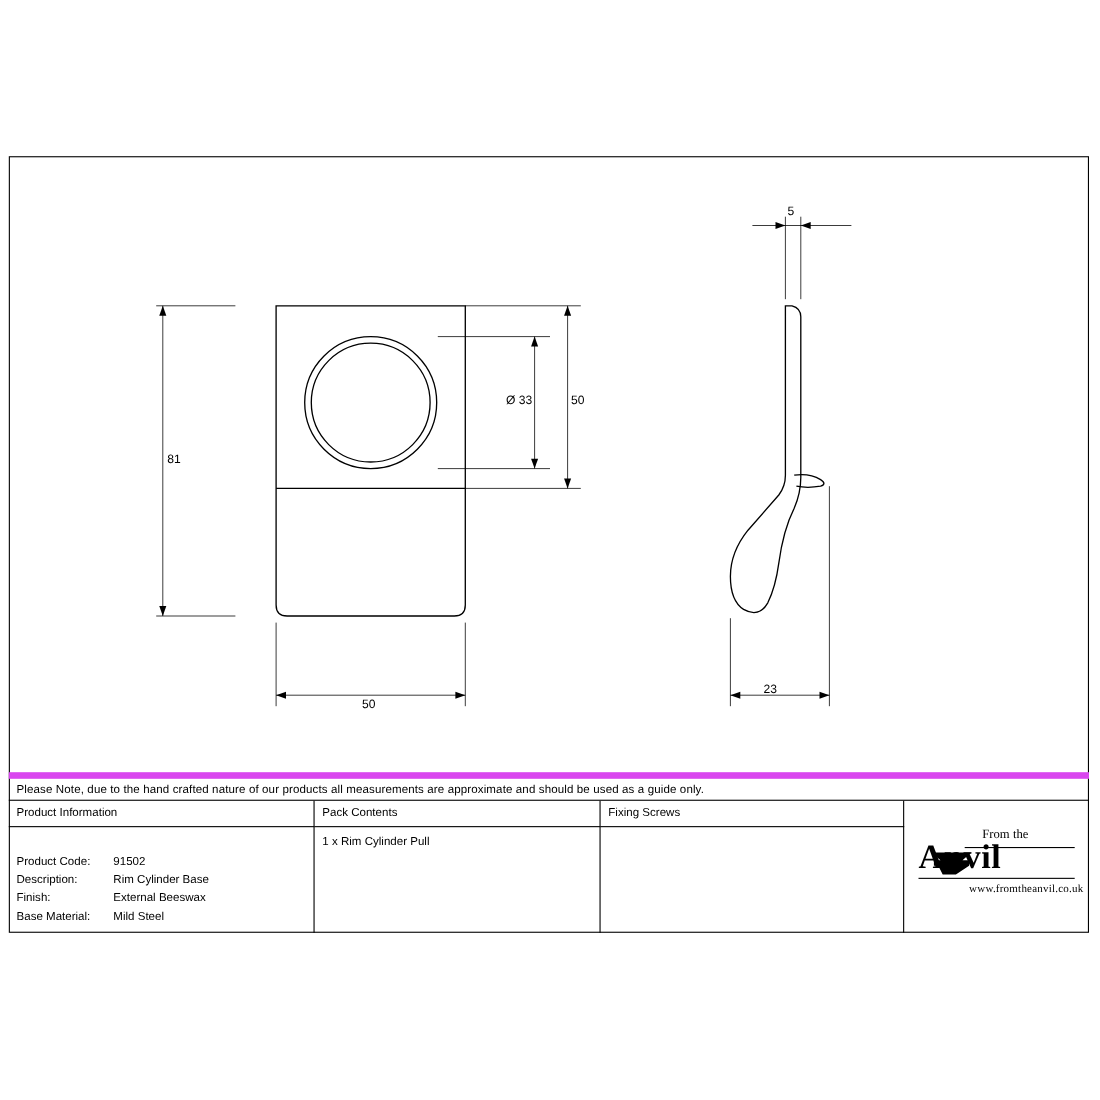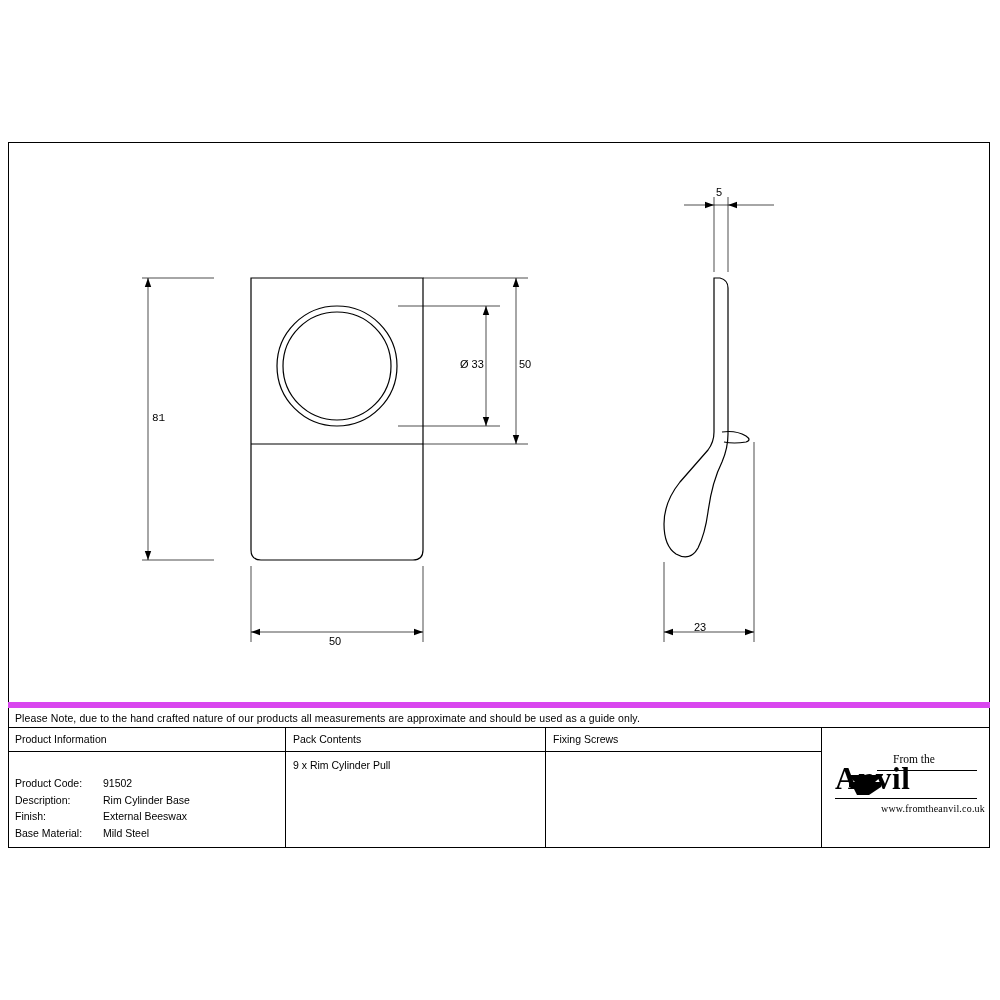--- a/index.html
+++ b/index.html
@@ -223,21 +223,21 @@
         <path d="M720,63 l9,-3.2 l0,6.4 Z" fill="#000" stroke="none"></path>
 
         <line x1="656" y1="490" x2="746" y2="490"></line>
         <line x1="656" y1="420" x2="656" y2="500"></line>
         <line x1="746" y1="300" x2="746" y2="500"></line>
         <path d="M656,490 l9,-3.2 l0,6.4 Z" fill="#000" stroke="none"></path>
         <path d="M746,490 l-9,-3.2 l0,6.4 Z" fill="#000" stroke="none"></path>
       </g>
     </svg>
 
-    <div class="dim-text" style="left:144px; top:270px;font-family:Liberation Mono, monospace;">81</div>
+    <div class="dim-text" style="left:144px; top:270px;">81</div>
     <div class="dim-text" style="left:321px; top:493px;">50</div>
     <div class="dim-text" style="left:452px; top:216px;">Ø 33</div>
     <div class="dim-text" style="left:511px; top:216px;">50</div>
     <div class="dim-text" style="left:708px; top:44px;">5</div>
     <div class="dim-text" style="left:686px; top:479px;">23</div>
   </div>
 
   <div class="note-bar">
     <span>Please Note, due to the hand crafted nature of our products all measurements are approximate and should be used as a guide only.</span>
   </div>
@@ -263,21 +263,21 @@
         <div class="info-row">
           <div class="info-label">Base Material:</div>
           <div class="info-value">Mild Steel</div>
         </div>
       </div>
     </div>
 
     <div class="col col-pack">
       <div class="col-head">Pack Contents</div>
       <div class="hdr-rule rule-pack"></div>
-      <div class="pack-line">9 x Rim Cylinder Pull</div>
+      <div class="pack-line">1 x Rim Cylinder Pull</div>
     </div>
 
     <div class="col col-fix">
       <div class="col-head">Fixing Screws</div>
       <div class="hdr-rule rule-fix"></div>
     </div>
 
     <div class="col col-logo">
       <div class="logo-cell">
         <div class="logo-inner">

